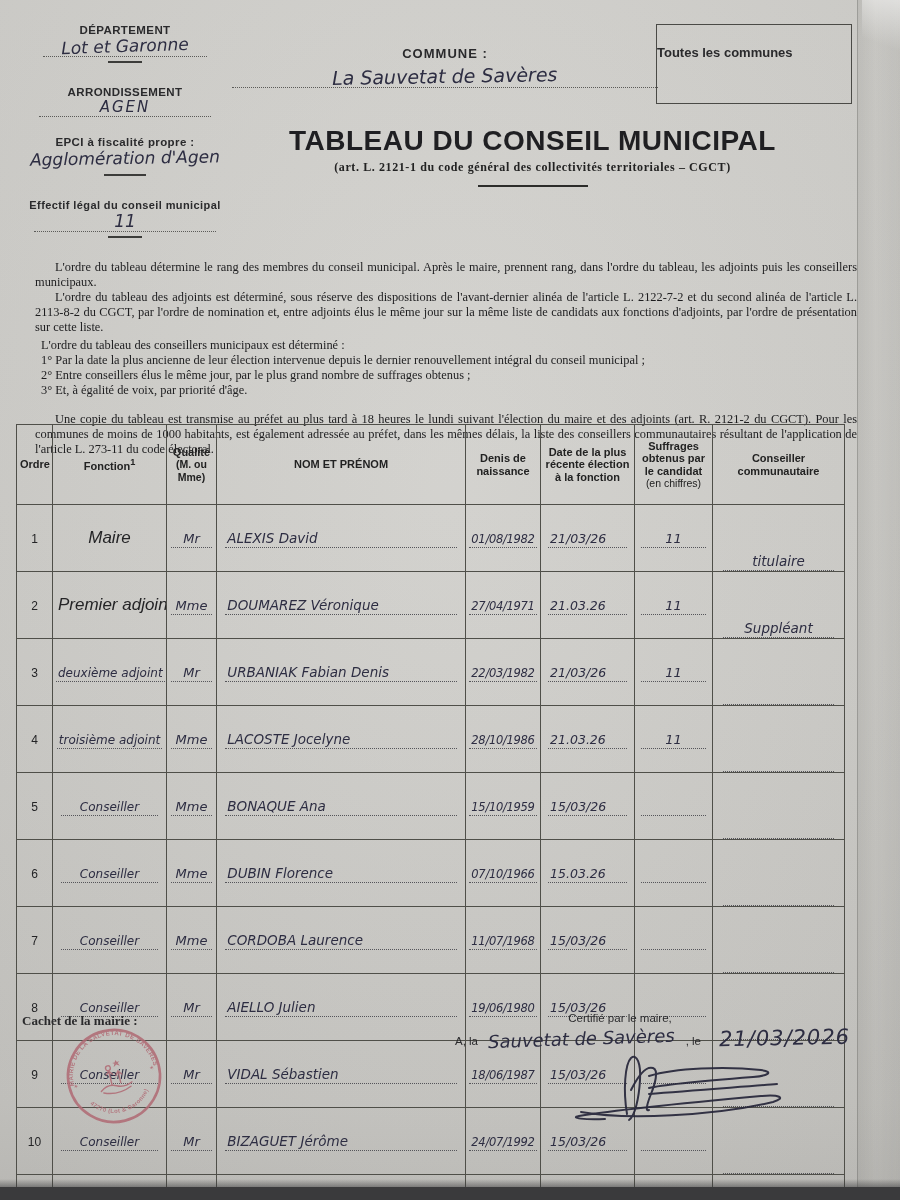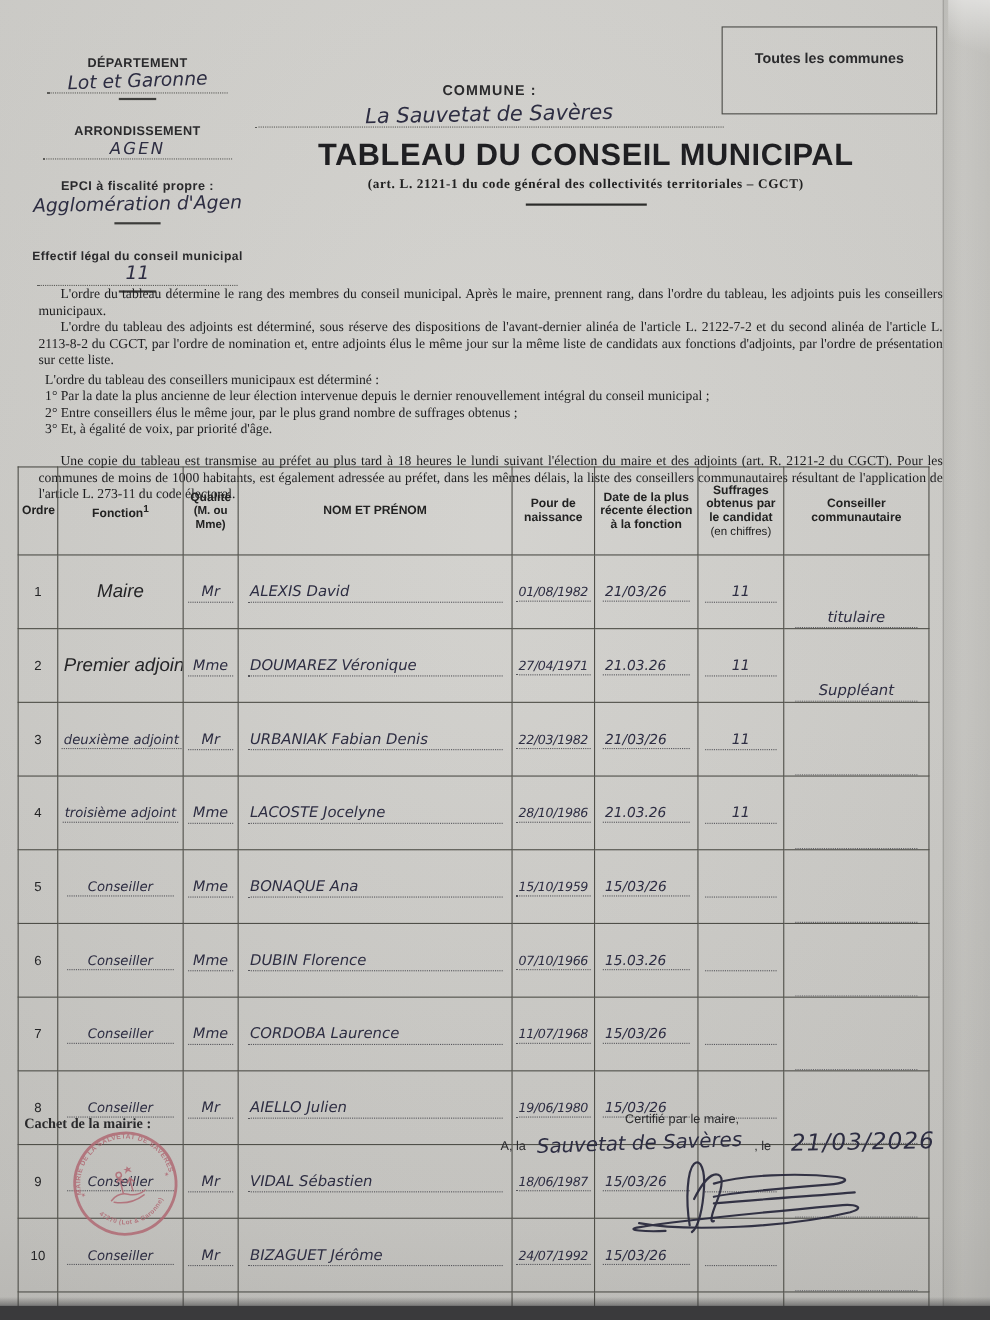--- a/index.html
+++ b/index.html
@@ -16,21 +16,21 @@
   .bottom-band{position:absolute;left:0;bottom:0;width:900px;height:13px;background:#3a3a3c;}
   .bottom-fade{position:absolute;left:0;bottom:13px;width:900px;height:8px;
         background:linear-gradient(180deg,rgba(58,58,60,0),rgba(58,58,60,0.5));}
 
   
   .printed{font-family:"Liberation Sans",sans-serif;}
   .hw{font-family:"DejaVu Sans",sans-serif;font-style:italic;color:#2d2d42;}
 
   
   .blk{position:absolute;text-align:center;}
-  .blk .lbl{font-weight:bold;letter-spacing:0.4px;color:#2a2a2c;margin-top:28px;}
+  .blk .lbl{font-weight:bold;letter-spacing:0.4px;color:#2a2a2c;}
   .dotline{border-bottom:1.5px dotted #5b5b58;}
   .tick{height:2px;background:#3c3c3a;margin:4px auto 0 auto;}
 
   .b-dept{left:25px;top:24px;width:200px;}
   .b-dept .lbl{font-size:11.5px;}
   .b-dept .hw{font-size:17px;transform:rotate(-2deg);}
   .b-arr{left:25px;top:86px;width:200px;}
   .b-arr .lbl{font-size:11.5px;}
   .b-arr .hw{font-size:15px;letter-spacing:2px;}
   .b-epci{left:18px;top:136px;width:214px;}
@@ -39,21 +39,21 @@
   .b-eff{left:18px;top:199px;width:214px;}
   .b-eff .lbl{font-size:11px;}
   .b-eff .hw{font-size:17px;}
 
   .b-commune{left:230px;top:46px;width:430px;text-align:center;}
   .b-commune .lbl{font-size:13px;font-weight:bold;letter-spacing:1px;}
   .b-commune .hw{font-size:19px;transform:rotate(-1deg);display:inline-block;}
   .b-commune .dotline{margin-top:1px;}
 
   .communes-box{position:absolute;left:656px;top:24px;width:194px;height:78px;
-        border:1.5px solid #4a4a46;display:flex;align-items:flex-start;justify-content:center;}
+        border:1.5px solid #4a4a46;display:flex;align-items:flex-start;}
   .communes-box span{margin-top:20px;font-size:13px;font-weight:bold;color:#2a2a2c;}
 
   .title-wrap{position:absolute;left:255px;top:125px;width:555px;text-align:center;}
   .doc-title{font-size:28px;font-weight:bold;letter-spacing:0.5px;color:#1f1f22;white-space:nowrap;}
   .doc-subtitle{font-family:"Liberation Serif",serif;font-size:12px;font-weight:bold;
         letter-spacing:0.6px;margin-top:3px;color:#222;}
   .title-rule{width:110px;height:2px;background:#2c2c2a;margin:10px auto 0 auto;}
 
   
   .paras{position:absolute;left:35px;top:260px;width:822px;
@@ -174,21 +174,21 @@
     </colgroup>
     <thead>
       <tr>
         <th><span>Ordre</span></th>
         <th><span>Fonction</span><sup>1</sup></th>
         <th>
             <div>Qualité</div>
             <div class="th-sub" style="font-weight:bold;">(M. ou Mme)</div>
           </th>
         <th><span>NOM ET PRÉNOM</span></th>
-        <th><span>Pour de naissance</span></th>
+        <th><span>Denis de naissance</span></th>
         <th><span>Date de la plus récente élection à la fonction</span></th>
         <th>
             <div>Suffrages obtenus par le candidat</div>
             <div class="th-sub">(en chiffres)</div>
           </th>
         <th><span>Conseiller communautaire</span></th>
       </tr>
     </thead>
     <tbody id="table-body">
         <tr>

